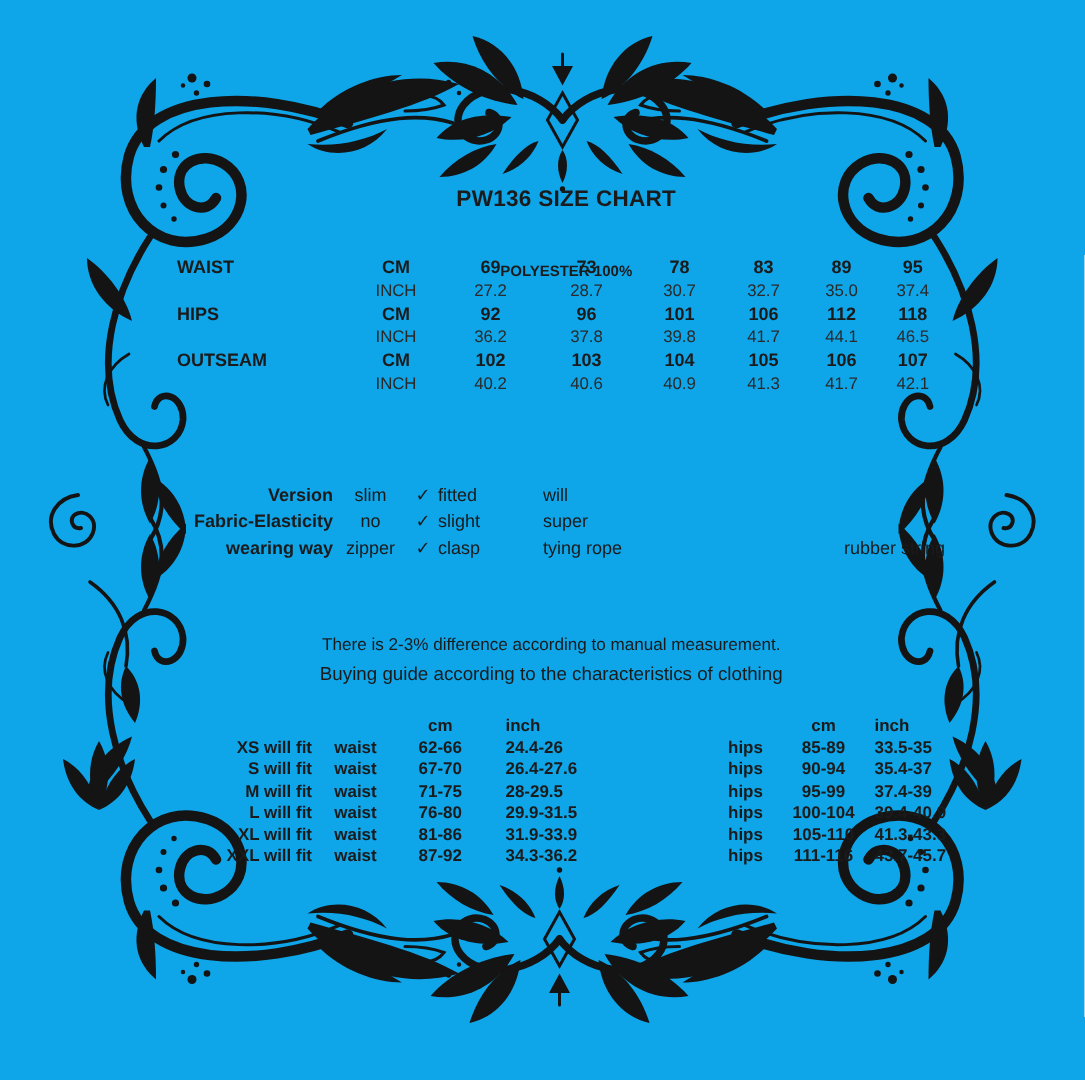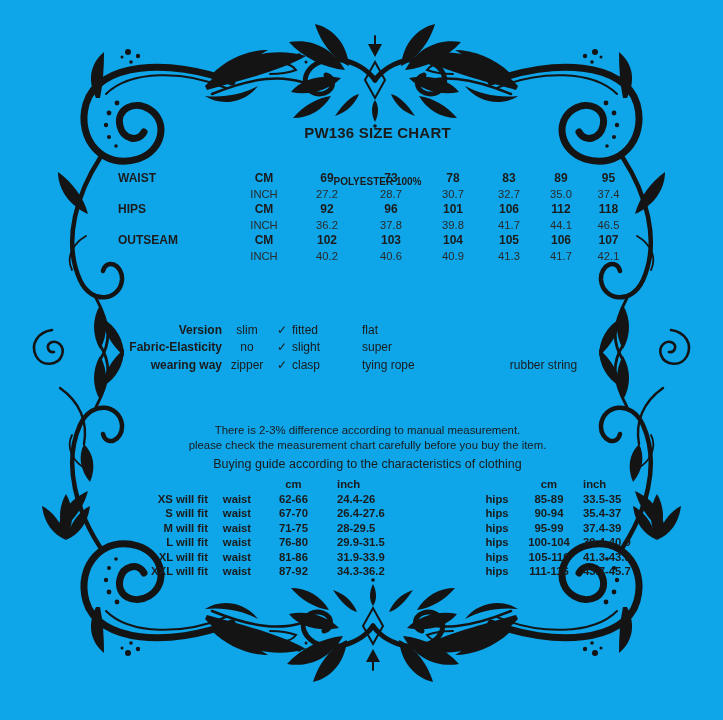--- a/index.html
+++ b/index.html
@@ -27,21 +27,21 @@
   .st-c7{flex:1;text-align:center;}
 
   
   #fit-options{left:110px;top:322px;width:520px;}
   .fo-row{display:flex;line-height:17.4px;font-size:12px;}
   .fo-label{width:112px;text-align:right;font-weight:bold;}
   .fo-c1{width:50px;text-align:center;}
   .fo-chk{width:20px;text-align:center;}
   .fo-c2{width:70px;text-align:left;}
   .fo-c3{width:95px;text-align:left;}
-  .fo-c4{flex:1;text-align:center;}
+  .fo-c4{flex:1;text-align:right;}
 
   
   #notes{left:110px;top:423px;width:515px;text-align:center;}
   .note-line{font-size:11.4px;line-height:15px;}
   #guide-heading{font-size:12.5px;font-weight:normal;line-height:17px;margin-top:3px;}
 
   
   #buying-guide{left:110px;top:477px;width:540px;}
   .bg-row{display:flex;line-height:14.5px;font-size:11.3px;font-weight:bold;}
   .bg-size{width:98px;text-align:right;}
@@ -218,21 +218,21 @@
       <div class="st-c7">42.1</div>
     </div>
   </div>
 
   <div id="fit-options" class="layer">
     <div class="fo-row">
       <div class="fo-label">Version</div>
       <div class="fo-c1">slim</div>
       <div class="fo-chk">✓</div>
       <div class="fo-c2">fitted</div>
-      <div class="fo-c3">flat</div>
+      <div class="fo-c3">will</div>
       <div class="fo-c4"></div>
     </div>
     <div class="fo-row">
       <div class="fo-label">Fabric-Elasticity</div>
       <div class="fo-c1">no</div>
       <div class="fo-chk">✓</div>
       <div class="fo-c2">slight</div>
       <div class="fo-c3">super</div>
       <div class="fo-c4"></div>
     </div>
@@ -241,21 +241,20 @@
       <div class="fo-c1">zipper</div>
       <div class="fo-chk">✓</div>
       <div class="fo-c2">clasp</div>
       <div class="fo-c3">tying rope</div>
       <div class="fo-c4">rubber string</div>
     </div>
   </div>
 
   <div id="notes" class="layer">
     <div class="note-line">There is 2-3% difference according to manual measurement.</div>
-    <div class="note-line">please check the measurement chart carefully before you buy the item.</div>
     <div id="guide-heading">Buying guide according to the characteristics of clothing</div>
   </div>
 
   <div id="buying-guide" class="layer">
     <div class="bg-row">
       <div class="bg-size"></div>
       <div class="bg-waist"></div>
       <div class="bg-cm1">cm</div>
       <div class="bg-inch1">inch</div>
       <div class="bg-sp"></div>

